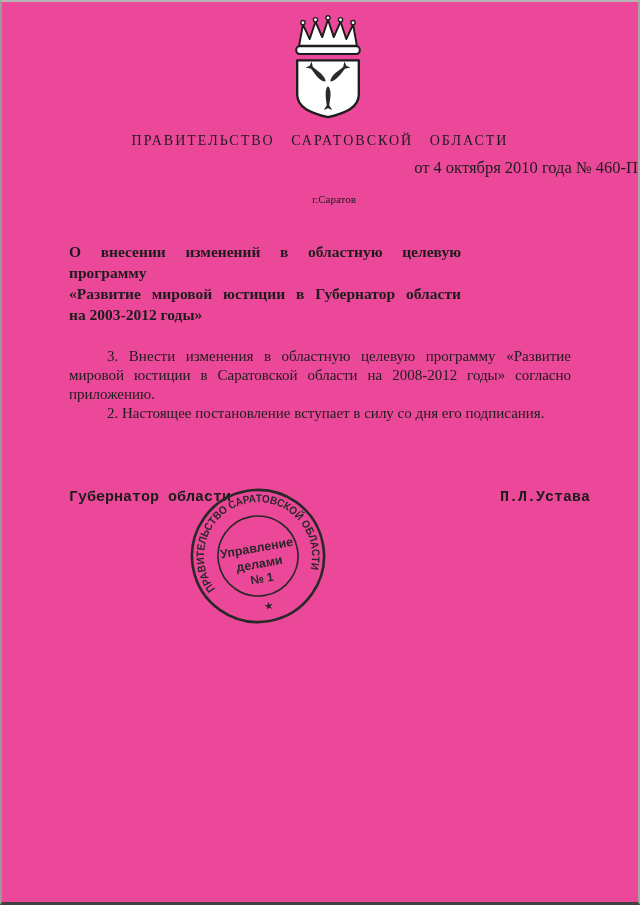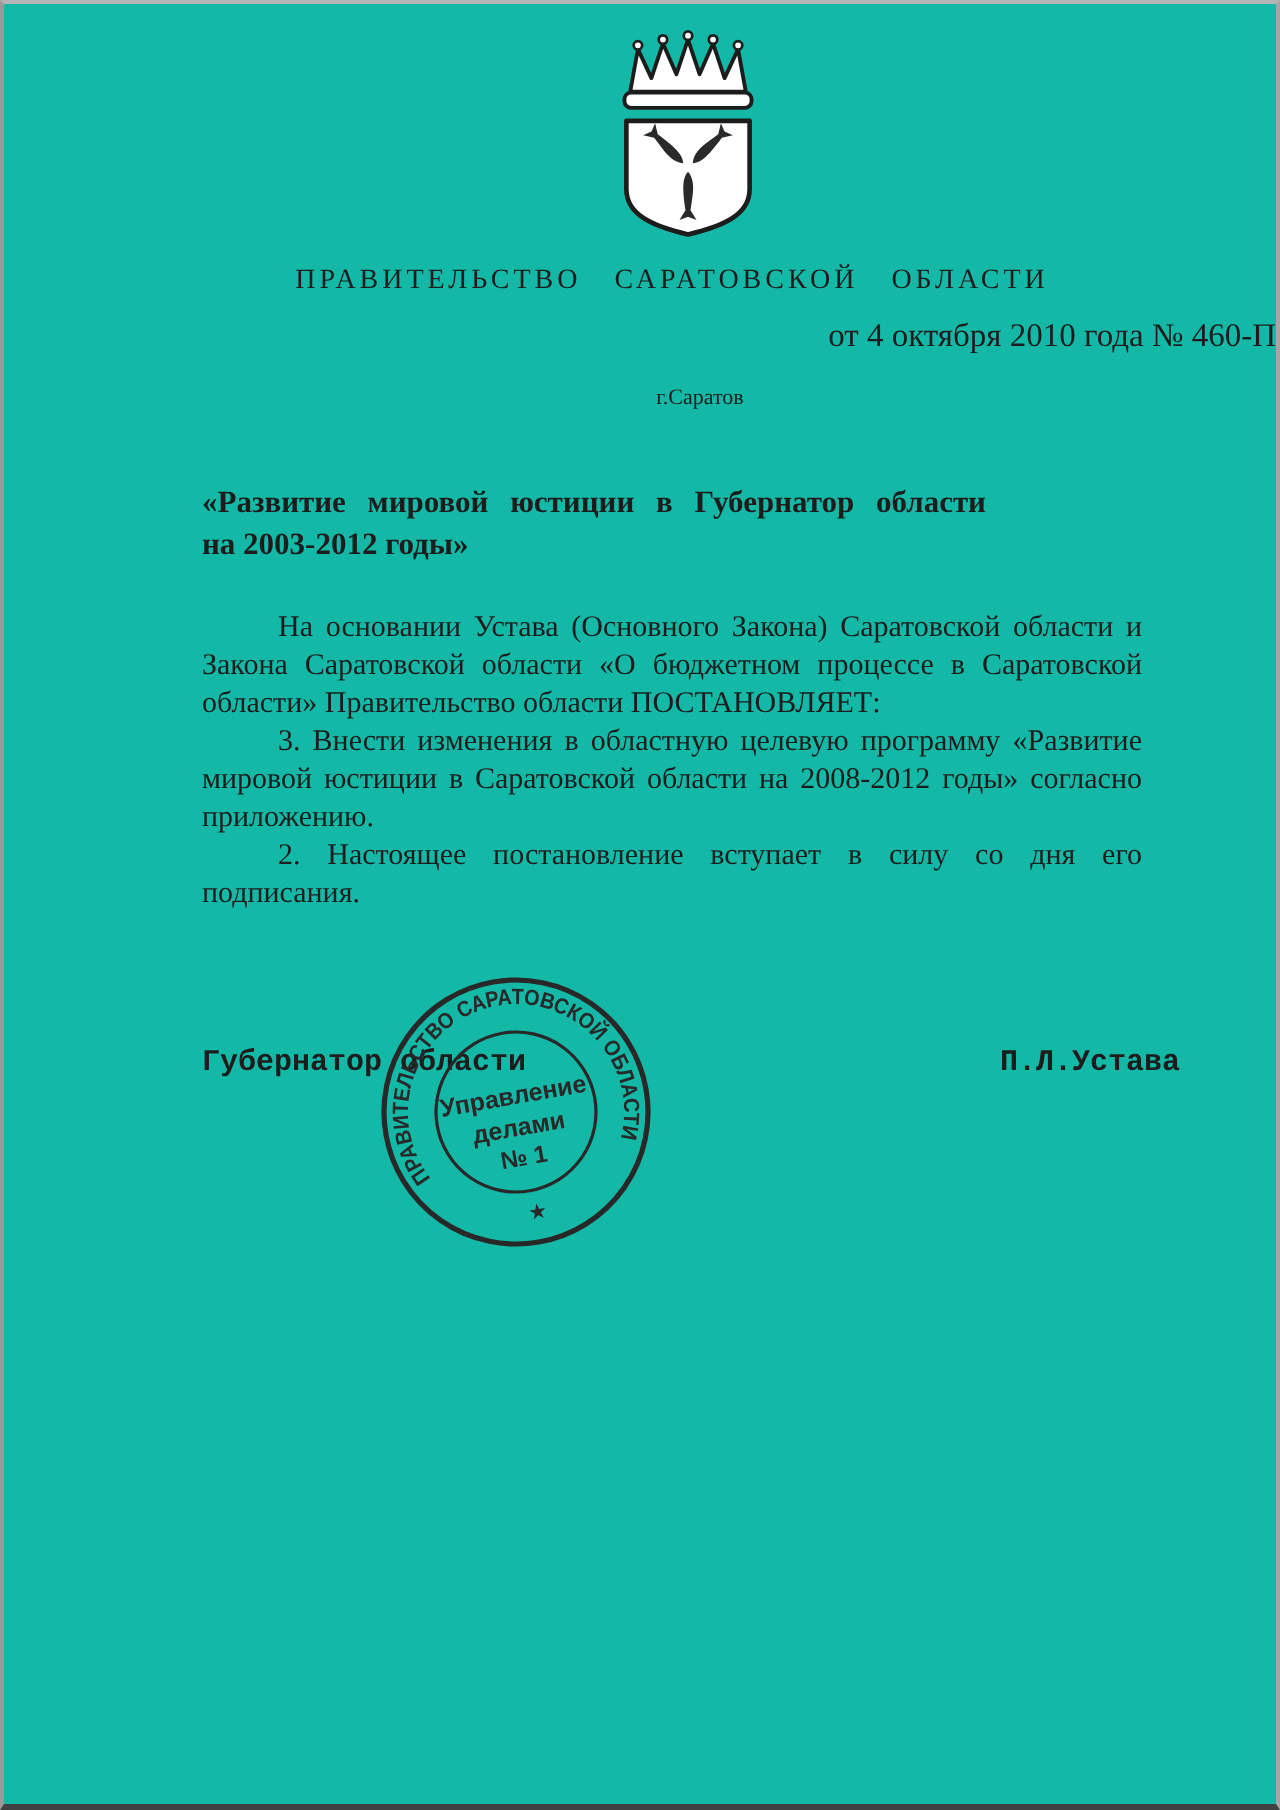--- a/index.html
+++ b/index.html
@@ -6,28 +6,27 @@
     margin: 0;
     padding: 0;
     background: #ffffff;
     font-family: "Liberation Serif", serif;
   }
   .page {
     position: relative;
     width: 640px;
     height: 905px;
     box-sizing: border-box;
-    background: #14b8a6;
+    background: #ec4899;
     border-left: 2px solid #9a9a9a;
     border-top: 2px solid #b4b4b4;
     border-right: 2px solid #a6a6a6;
     border-bottom: 3px solid #414141;
     overflow: hidden;
     color: #1c1c1c;
-    padding-left: 32px;
   }
   .emblem {
     margin: 12px auto 0 auto;
     width: 96px;
     height: 106px;
     display: flex;
     flex-direction: column;
     align-items: center;
     transform: translateX(8px);
   }
@@ -122,26 +121,26 @@
         <path transform="translate(35,29) rotate(90)" d="M0,0 C3,-2.8 8,-3.1 13,-2.3 L20,-1.3 L25,-4.4 L23.3,0 L25,4.4 L20,1.3 C8,3.1 3,2.8 0,0 Z"></path>
       </g>
     </svg>
   </div>
 
   <div class="org-line">ПРАВИТЕЛЬСТВО САРАТОВСКОЙ ОБЛАСТИ</div>
   <div class="date-line">от 4 октября 2010 года № 460-П</div>
   <div class="city-line">г.Саратов</div>
 
   <div class="doc-title">
+    <div class="just">О внесении изменений в областную целевую программу</div>
     <div class="just">«Развитие мировой юстиции в Губернатор области</div>
     <div>на 2003-2012 годы»</div>
   </div>
 
   <div class="doc-body">
-    <p>На основании Устава (Основного Закона) Саратовской области и Закона Саратовской области «О бюджетном процессе в Саратовской области» Правительство области ПОСТАНОВЛЯЕТ:</p>
     <p>3. Внести изменения в областную целевую программу «Развитие мировой юстиции в Саратовской области на 2008-2012 годы» согласно приложению.</p>
     <p>2. Настоящее постановление вступает в силу со дня его подписания.</p>
   </div>
 
   <div class="sig-row">
     <span>Губернатор области</span>
     <span>П.Л.Устава</span>
   </div>
 
   <svg class="stamp" viewBox="0 0 140 140">

